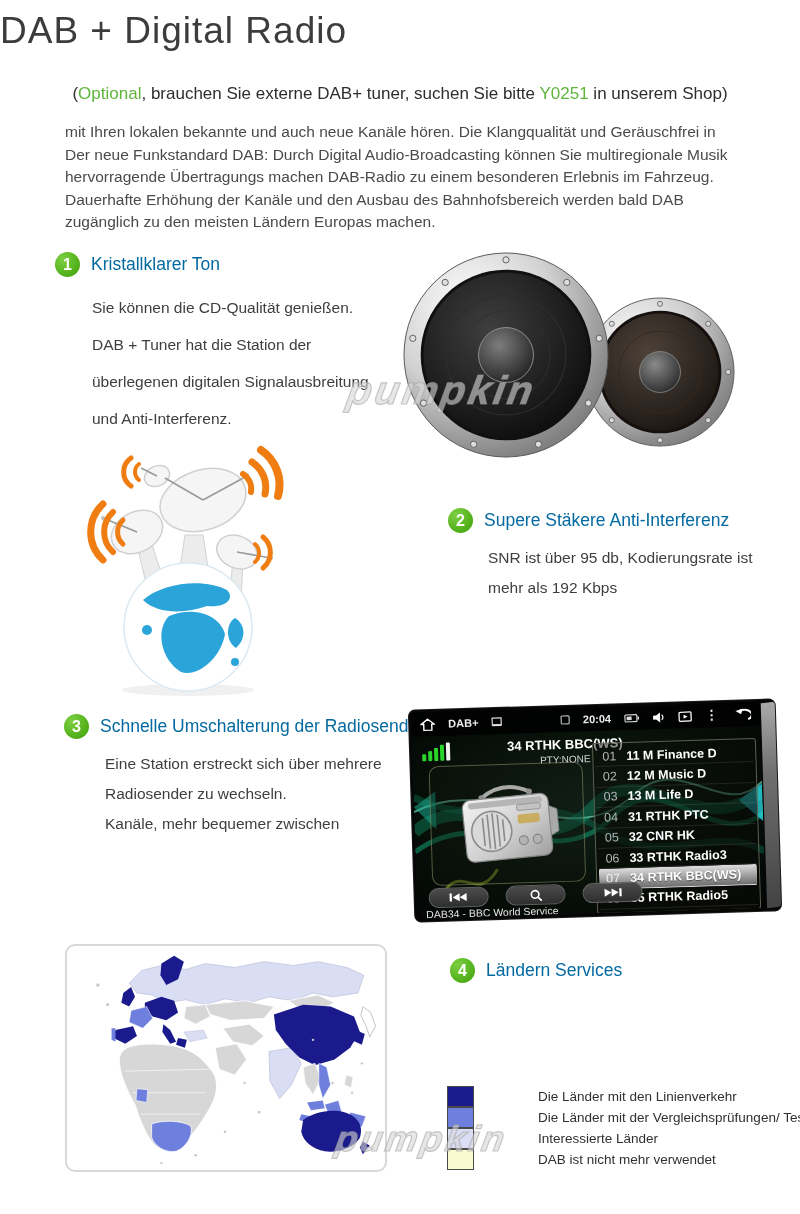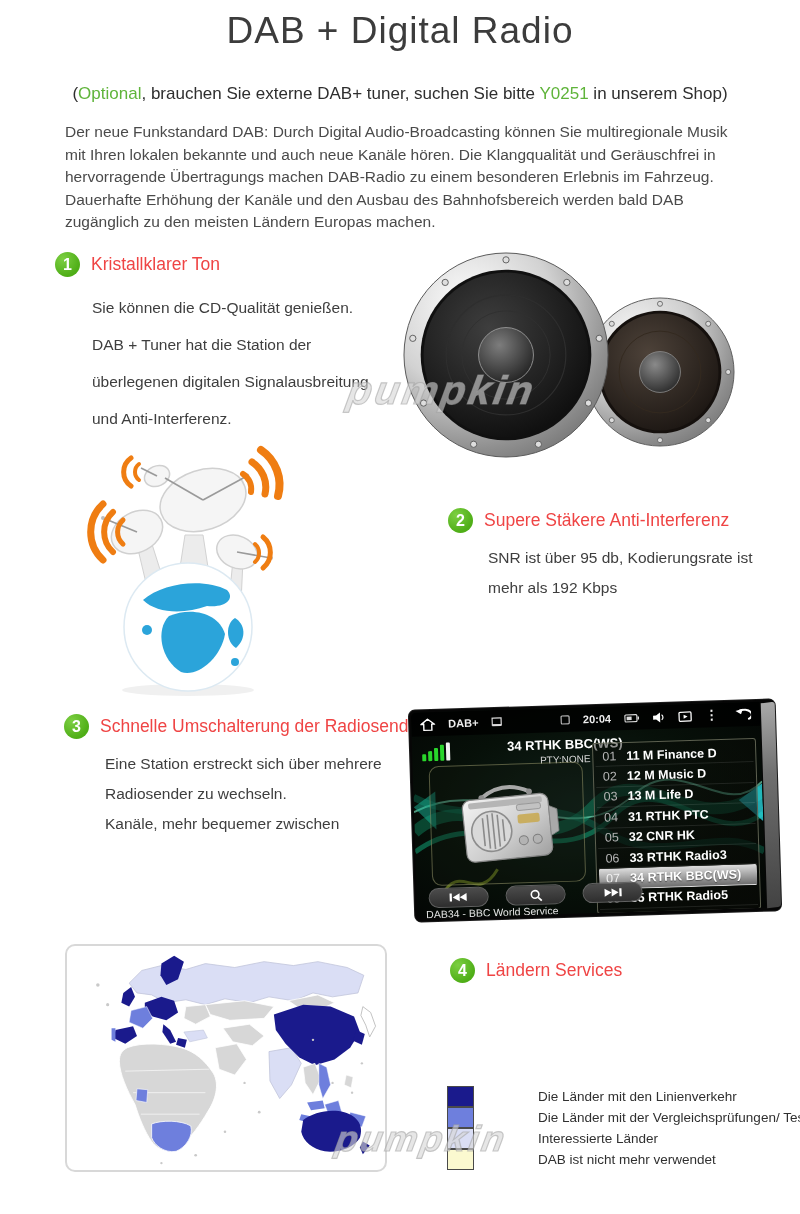--- a/index.html
+++ b/index.html
@@ -1,33 +1,33 @@
 <!DOCTYPE html>
 <html><head>
 <meta charset="utf-8">
 <style>
   html,body{margin:0;padding:0;}
   body{width:800px;height:1214px;position:relative;background:#fff;overflow:hidden;
        font-family:"Liberation Sans",sans-serif;color:#333;}
   .abs{position:absolute;}
 
   
-  .page-title{top:10px;left:0;width:800px;text-align:center;font-size:37px;font-weight:200;
+  .page-title{top:10px;left:0;width:800px;text-align:left;font-size:37px;font-weight:200;
               color:#3c3c3c;letter-spacing:1px;}
   .subtitle{top:84px;left:0;width:800px;text-align:center;font-size:17px;color:#2e2e2e;}
   .green{color:#5fb43a;}
   .intro{top:121px;left:65px;width:700px;font-size:15.5px;line-height:22.6px;color:#4a4a4a;}
   .intro div{white-space:nowrap;}
 
   
   .sec .head{display:flex;align-items:center;gap:11px;}
   .badge{width:25px;height:25px;border-radius:50%;flex:0 0 25px;
          background:radial-gradient(circle at 32% 28%,#7ccf42,#4fae17 70%);
          color:#fff;font-weight:bold;font-size:16px;display:flex;align-items:center;justify-content:center;}
-  .sec h2{margin:0;font-size:17.5px;font-weight:400;color:#ef4444;white-space:nowrap;}
+  .sec h2{margin:0;font-size:17.5px;font-weight:400;color:#0369a1;white-space:nowrap;}
   .sec .body{margin-left:37px;font-size:15.5px;color:#3e3e3e;}
   .sec .body div{white-space:nowrap;}
   #sec1{left:55px;top:252px;} #sec1 .body{margin-top:12px;line-height:37px;}
   #sec2{left:448px;top:508px;} #sec2 .body{margin-top:10px;line-height:30px;margin-left:40px;}
   #sec3{left:64px;top:714px;} #sec3 .body{margin-top:10px;line-height:30px;margin-left:41px;}
   #sec4{left:450px;top:958px;} #sec4 .body{margin-top:11px;line-height:32px;margin-left:37px;}
 
   
   .wm{font-style:italic;font-weight:bold;letter-spacing:3px;transform:skewX(-10deg);
       color:rgba(255,255,255,0.35);-webkit-text-stroke:1.2px rgba(160,160,160,0.55);
@@ -86,22 +86,22 @@
   .ltxt{margin-left:17px;font-size:13.5px;color:#303030;white-space:nowrap;}
 </style>
 </head>
 <body>
 
 <div class="abs page-title">DAB + Digital Radio</div>
 
 <div class="abs subtitle"><span>(</span><span class="green">Optional</span><span>, brauchen Sie externe DAB+ tuner, suchen Sie bitte </span><span class="green">Y0251</span><span> in unserem Shop)</span></div>
 
 <div class="abs intro">
+  <div>mit Ihren lokalen bekannte und auch neue Kanäle hören. Die Klangqualität und Geräuschfrei in</div>
   <div>Der neue Funkstandard DAB: Durch Digital Audio-Broadcasting können Sie multiregionale Musik</div>
-  <div>mit Ihren lokalen bekannte und auch neue Kanäle hören. Die Klangqualität und Geräuschfrei in</div>
   <div>hervorragende Übertragungs machen DAB-Radio zu einem besonderen Erlebnis im Fahrzeug.</div>
   <div>Dauerhafte Erhöhung der Kanäle und den Ausbau des Bahnhofsbereich werden bald DAB</div>
   <div>zugänglich zu den meisten Ländern Europas machen.</div>
 </div>
 
 <div class="abs sec" id="sec1">
   <div class="head">
     <div class="badge">1</div>
     <h2>Kristallklarer Ton</h2>
   </div>

